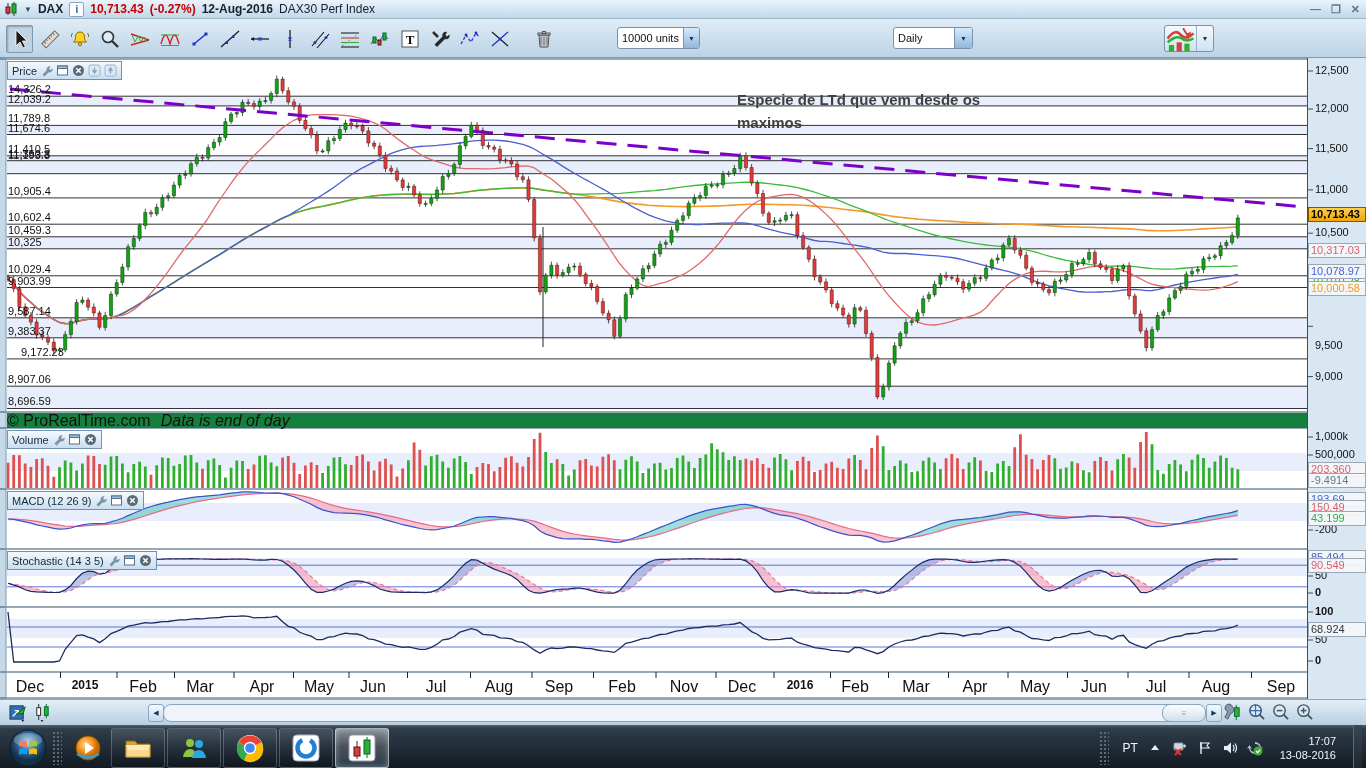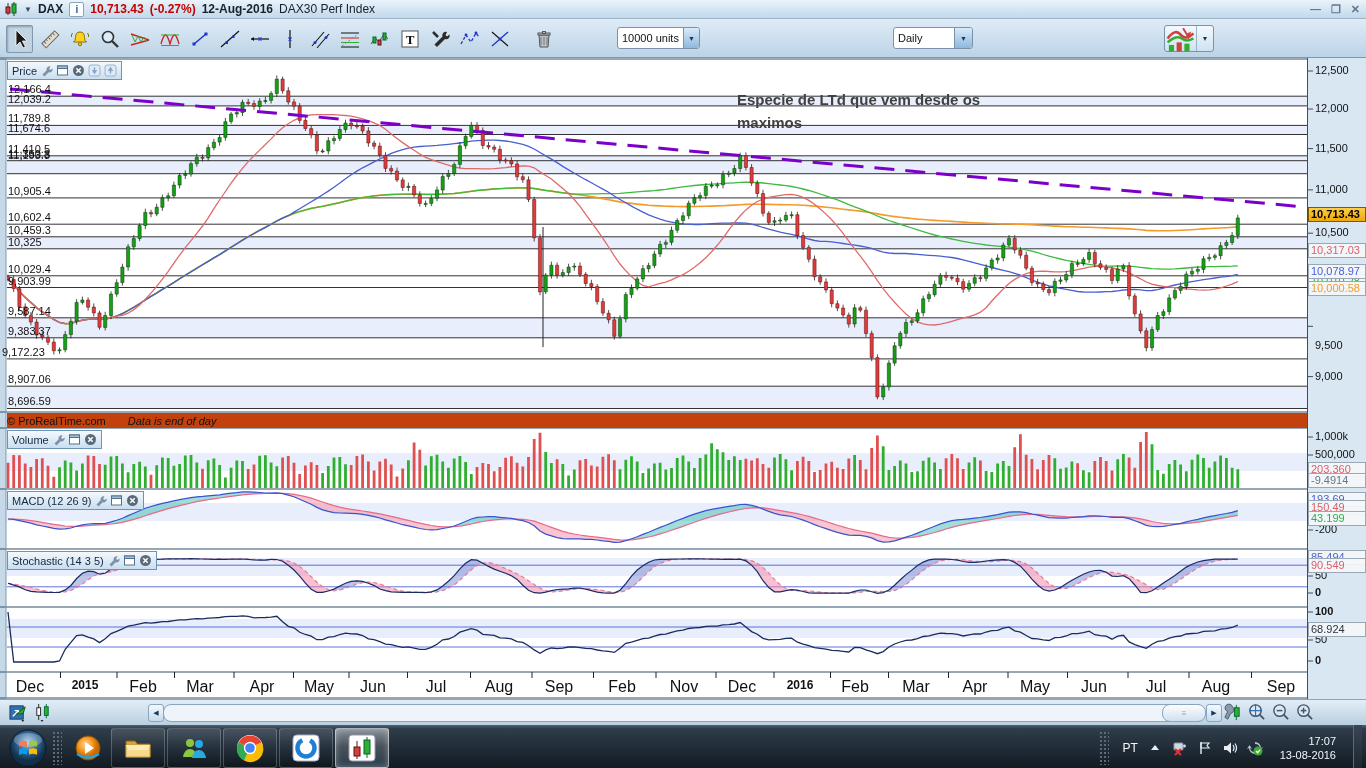--- a/index.html
+++ b/index.html
@@ -39,23 +39,23 @@
     background:linear-gradient(#f4f9fd,#c9def0);border:1px solid #6f93b5;font-size:11px;color:#13283c;z-index:5;}
   .phbtn{width:13px;height:13px;display:flex;align-items:center;justify-content:center;}
   .phbtn svg{width:13px;height:13px;}
   .lvl-lab{position:absolute;font-size:11px;color:#111;z-index:3;white-space:nowrap;}
   .ax-lab{position:absolute;left:1315px;font-size:11px;color:#111;z-index:3;white-space:nowrap;}
   .ax-lab.bold{font-weight:bold;}
   .badge{position:absolute;left:1308px;width:52px;height:13px;line-height:13px;font-size:11px;text-align:left;
     padding:0 2px;background:rgba(244,247,250,.92);border:1px solid #9aa7b4;z-index:4;white-space:nowrap;}
   .badge.last{background:linear-gradient(#fccf4a,#f0a70a);border:1px solid #7a5c00;color:#000;font-weight:bold;z-index:6;}
   #annotation{position:absolute;left:737px;top:30px;font-size:15px;font-weight:bold;color:#404040;line-height:23px;z-index:5;}
-  #copybar{position:absolute;left:7px;top:355px;width:1300px;height:15px;background:#c2410c;font-size:11px;color:#111;
+  #copybar{position:absolute;left:7px;top:355px;width:1300px;height:15px;background:#15803d;font-size:16px;color:#111;
     display:flex;align-items:center;z-index:4;}
-  #copybar .note{font-style:italic;margin-left:22px;}
+  #copybar .note{font-style:italic;margin-left:10px;}
   .month-lab{position:absolute;top:620px;font-size:16px;color:#111;transform:translateX(-50%);z-index:3;}
   .month-lab.bold{font-weight:bold;font-size:12px;}
   
   #scrollrow{position:relative;height:25px;background:linear-gradient(#e3eef7,#b9cfe0);border-top:1px solid #8aa5bd;}
   .sr-icon{position:absolute;top:2px;width:21px;height:20px;display:flex;align-items:center;justify-content:center;}
   .sr-icon svg{width:19px;height:19px;}
   #sb-track{position:absolute;left:163px;top:4px;width:1040px;height:16px;background:#eef4fa;border:1px solid #8aa5bd;border-radius:8px;}
   .sb-btn{position:absolute;top:4px;width:14px;height:16px;background:linear-gradient(#f4f9fd,#c6dbec);border:1px solid #8aa5bd;
     border-radius:3px;font-size:7px;color:#14395e;display:flex;align-items:center;justify-content:center;}
   #sb-thumb{position:absolute;left:1162px;top:4px;width:42px;height:16px;background:linear-gradient(#fdfefe,#cfe0ee);
@@ -484,36 +484,36 @@
       <div>Especie de LTd que vem desde os</div>
       <div>maximos</div>
     </div>
 
     <div id="copybar">
       <span>© ProRealTime.com</span>
       <span class="note">Data is end of day</span>
     </div>
 
     <div id="overlays">
-        <div class="lvl-lab" style="left: 8px; top: 25px;">12,166.4</div>
+        <div class="lvl-lab" style="left: 8px; top: 25px;">14,326.2</div>
         <div class="lvl-lab" style="left: 8px; top: 35px;">12,039.2</div>
         <div class="lvl-lab" style="left: 8px; top: 54px;">11,789.8</div>
         <div class="lvl-lab" style="left: 8px; top: 64px;">11,674.6</div>
         <div class="lvl-lab" style="left: 8px; top: 85px;">11,410.5</div>
         <div class="lvl-lab" style="left: 8px; top: 90px;">11,350.8</div>
         <div class="lvl-lab" style="left: 8px; top: 91px; text-align: right;">11,193.3</div>
         <div class="lvl-lab" style="left: 8px; top: 127px;">10,905.4</div>
         <div class="lvl-lab" style="left: 8px; top: 153px;">10,602.4</div>
         <div class="lvl-lab" style="left: 8px; top: 166px;">10,459.3</div>
         <div class="lvl-lab" style="left: 8px; top: 178px;">10,325</div>
         <div class="lvl-lab" style="left: 8px; top: 205px;">10,029.4</div>
         <div class="lvl-lab" style="left: 8px; top: 217px;">9,903.99</div>
         <div class="lvl-lab" style="left: 8px; top: 247px;">9,587.14</div>
         <div class="lvl-lab" style="left: 8px; top: 267px;">9,383.37</div>
-        <div class="lvl-lab" style="left: 2px; top: 288px;">9,172.23</div>
+        <div class="lvl-lab" style="left: 21px; top: 288px;">9,172.23</div>
         <div class="lvl-lab" style="left: 8px; top: 315px;">8,907.06</div>
         <div class="lvl-lab" style="left: 8px; top: 337px;">8,696.59</div>
         <div class="ax-lab" style="top: 6px;">12,500</div>
         <div class="ax-lab" style="top: 44px;">12,000</div>
         <div class="ax-lab" style="top: 84px;">11,500</div>
         <div class="ax-lab" style="top: 125px;">11,000</div>
         <div class="ax-lab" style="top: 168px;">10,500</div>
         <div class="ax-lab" style="top: 261px; margin-top: 20px;">9,500</div>
         <div class="ax-lab" style="top: 312px;">9,000</div>
         <div class="ax-lab" style="top: 372px;">1,000k</div>

